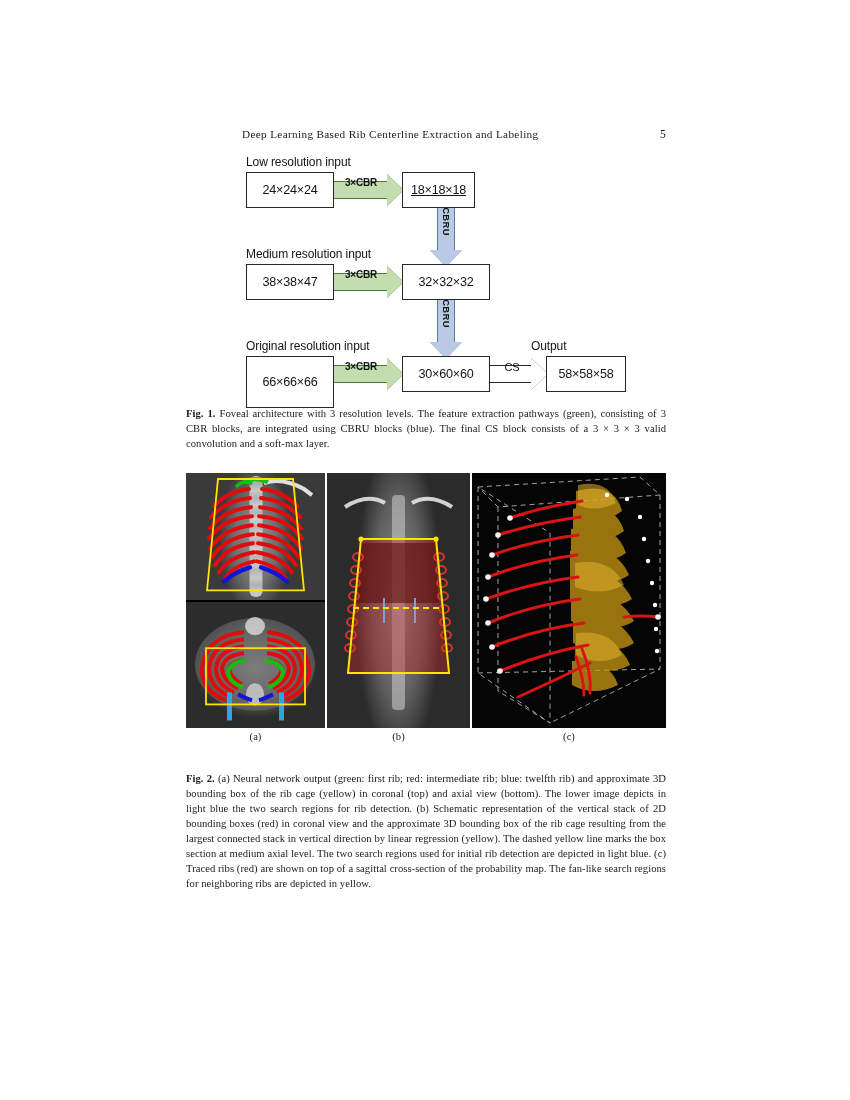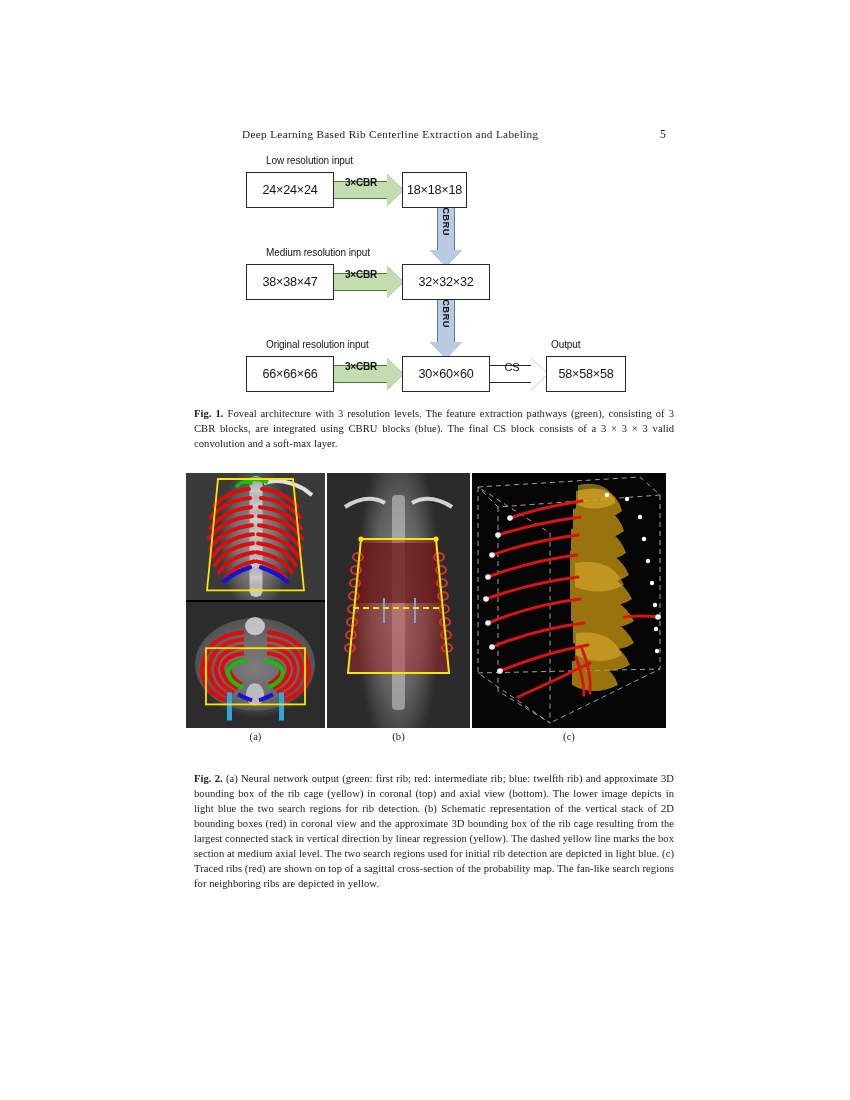--- a/index.html
+++ b/index.html
@@ -43,25 +43,24 @@
   .fig1 {
     position: absolute;
     left: 186px;
     top: 155px;
     width: 480px;
     height: 240px;
     font-family: "Liberation Sans", sans-serif;
   }
   .row-label {
     position: absolute;
-    font-size: 10px;
+    font-size: 12px;
     color: #141414;
     white-space: nowrap;
     letter-spacing: -0.1px;
-    margin-left: 20px;
   }
   .tensor-box {
     position: absolute;
     box-sizing: border-box;
     border: 1.4px solid #262626;
     background: #ffffff;
     display: flex;
     align-items: center;
     justify-content: center;
     font-size: 12.6px;
@@ -177,21 +176,21 @@
     font-size: 9.4px;
     font-weight: bold;
     color: #141414;
     white-space: nowrap;
     letter-spacing: 0.4px;
   }
 
   
   .caption {
     position: absolute;
-    left: 194px;
+    left: 186px;
     width: 480px;
     font-family: "Liberation Serif", serif;
     font-size: 10.6px;
     line-height: 1.42;
     text-align: justify;
     color: #1a1a1a;
     letter-spacing: 0.04px;
   }
   .caption b { font-weight: bold; }
 
@@ -295,21 +294,21 @@
 
   <div class="tensor-box" style="left:60px; top:17px; width:88px; height:36px;">24×24×24</div>
 
   <div class="cbr-arrow" style="left:146px; top:22px; width:72px;">
     <div class="head-outline"></div>
     <div class="shaft"></div>
     <div class="head"></div>
     <div class="lbl">3×CBR</div>
   </div>
 
-  <div class="tensor-box" style="left:216px; top:17px; width:65px; height:36px;">18×18×18</div>
+  <div class="tensor-box" style="left:216px; top:17px; width:73px; height:36px;text-decoration:underline;">18×18×18</div>
 
   <div class="cbru-arrow" style="left:247px; top:53px; height:59px;">
     <div class="vhead-outline"></div>
     <div class="vshaft"></div>
     <div class="vhead"></div>
     <div class="vlbl">CBRU</div>
   </div>
 
   <div class="row-label" style="left:60px; top:92px;">Medium resolution input</div>
 
@@ -328,21 +327,21 @@
     <div class="vhead-outline"></div>
     <div class="vshaft"></div>
     <div class="vhead"></div>
     <div class="vlbl">CBRU</div>
   </div>
 
   <div class="row-label" style="left:60px; top:184px;">Original resolution input</div>
 
   <div class="row-label" style="left:345px; top:184px;">Output</div>
 
-  <div class="tensor-box" style="left:60px; top:201px; width:88px; height:36px;">66×66×66</div>
+  <div class="tensor-box" style="left:60px; top:201px; width:88px; height:52px;">66×66×66</div>
 
   <div class="cbr-arrow" style="left:146px; top:206px; width:72px;">
     <div class="head-outline"></div>
     <div class="shaft"></div>
     <div class="head"></div>
     <div class="lbl">3×CBR</div>
   </div>
 
   <div class="tensor-box" style="left:216px; top:201px; width:88px; height:36px;">30×60×60</div>
 

